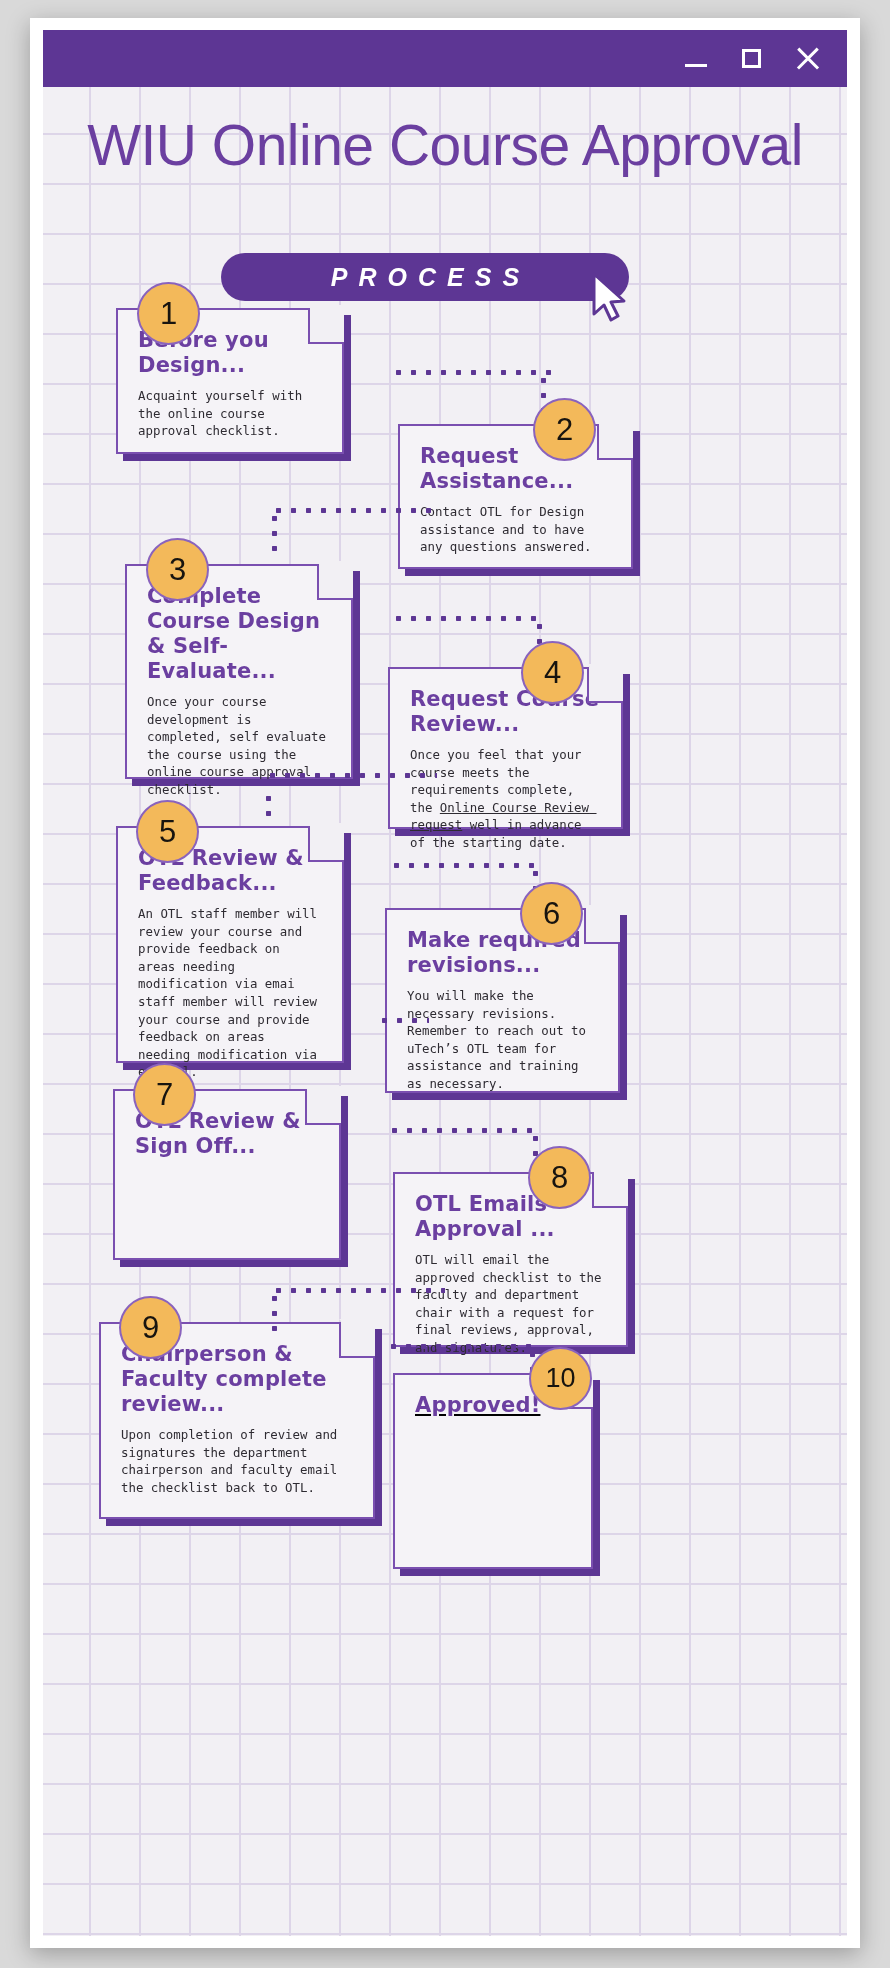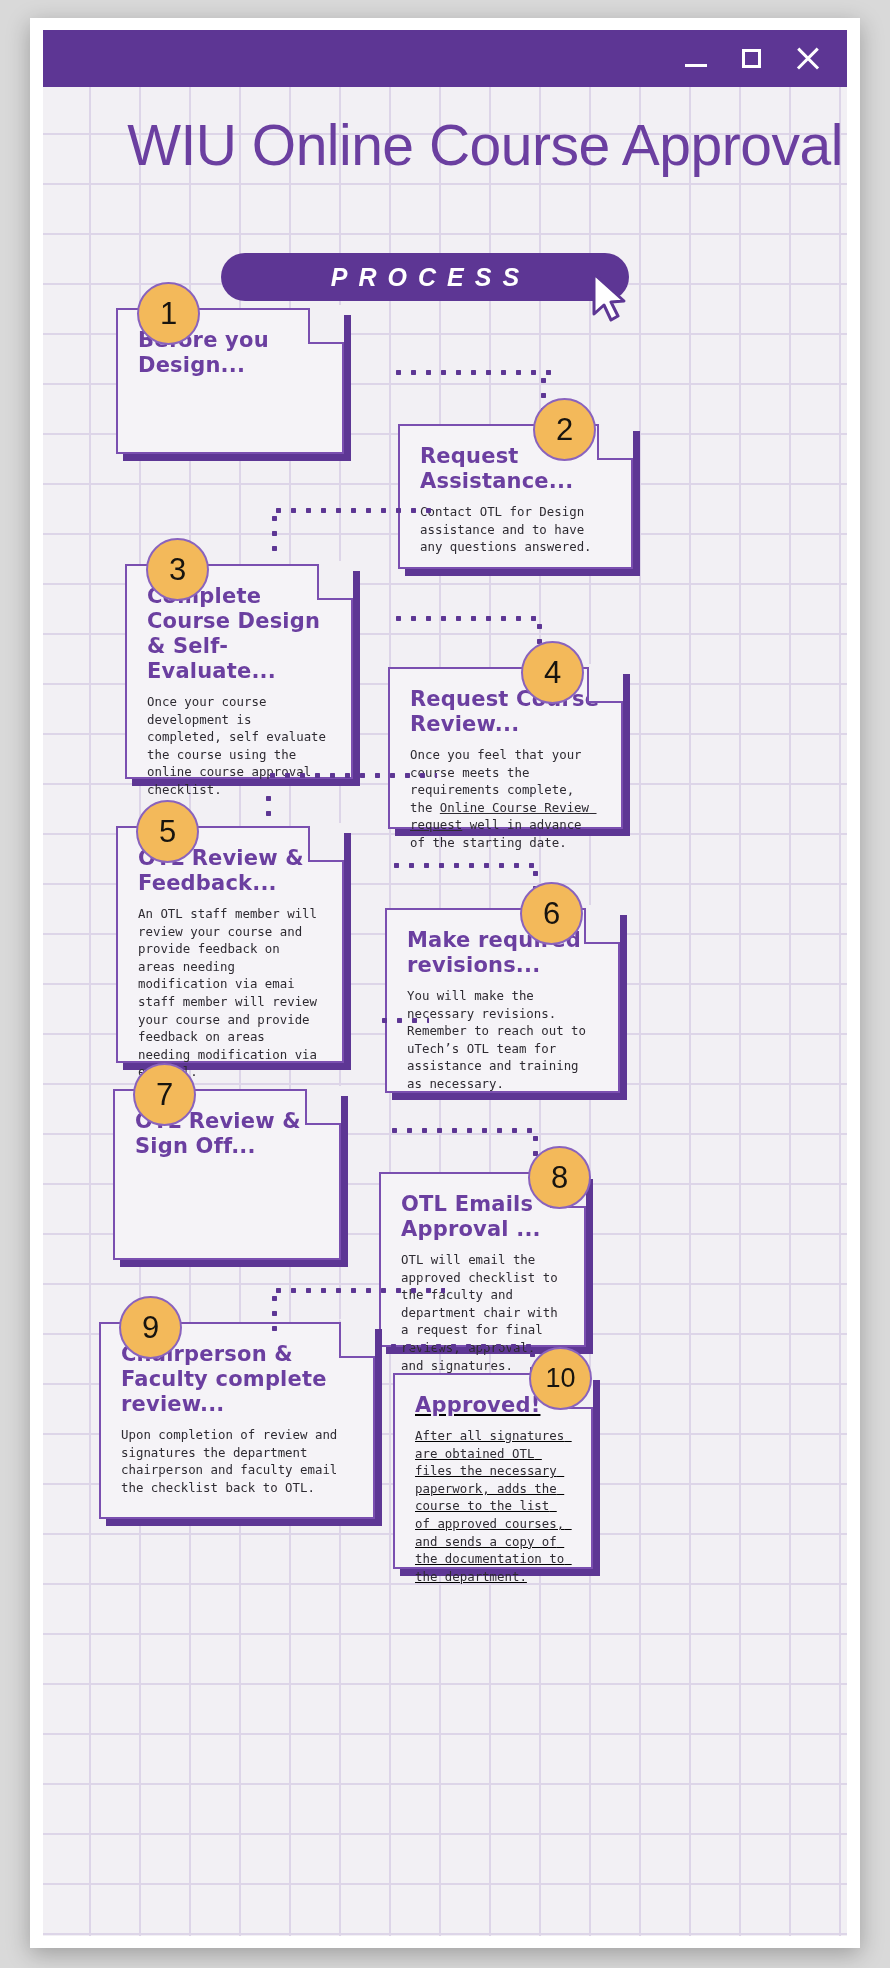--- a/index.html
+++ b/index.html
@@ -61,21 +61,20 @@
   }
 
   
   .head-title{
     position:absolute;left:0;top:28px;width:804px;
     text-align:center;
     color:#6b3fa0;
     font-size:57px;line-height:61px;
     font-weight:400;
     letter-spacing:-0.5px;
-    padding-left:40px;
   }
   .process-pill{
     position:absolute;left:178px;top:166px;
     width:408px;height:48px;
     background:#5d3694;
     border-radius:26px;
     display:flex;align-items:center;justify-content:center;
   }
   .process-pill span{
     color:#ffffff;
@@ -211,20 +210,21 @@
     <div class="dots-h" style="left:328px;top:1256px;width:164px;"></div>
     <div class="dots-v" style="left:486px;top:1260px;height:42px;"></div>
 
     <div class="badge" style="left:94px;top:195px;">
         <span>1</span>
       </div>
     <div class="card" style="left:73px;top:221px;width:228px;height:146px;">
       <div class="fold"></div>
       <div class="card-inner">
         <h3>Before you Design...</h3>
+        <p>Acquaint yourself with the online course approval checklist.</p>
       </div>
     </div>
 
     <div class="badge" style="left:490px;top:311px;">
         <span>2</span>
       </div>
     <div class="card" style="left:355px;top:337px;width:235px;height:145px;">
       <div class="fold"></div>
       <div class="card-inner">
         <h3>Request Assistance...</h3>
@@ -282,21 +282,21 @@
     <div class="card" style="left:70px;top:1002px;width:228px;height:171px;">
       <div class="fold"></div>
       <div class="card-inner">
         <h3>OTL Review &amp; Sign Off...</h3>
       </div>
     </div>
 
     <div class="badge" style="left:485px;top:1059px;">
         <span>8</span>
       </div>
-    <div class="card" style="left:336px;top:1085px;width:207px;height:175px;">
+    <div class="card" style="left:350px;top:1085px;width:235px;height:175px;">
       <div class="fold"></div>
       <div class="card-inner">
         <h3>OTL Emails Approval  ...</h3>
         <p>OTL will email the approved checklist to the faculty and department chair with a request for final reviews, approval, and signatures.</p>
       </div>
     </div>
 
     <div class="badge" style="left:76px;top:1209px;">
         <span>9</span>
       </div>
@@ -308,18 +308,17 @@
       </div>
     </div>
 
     <div class="badge wide" style="left:486px;top:1260px;">
         <span>10</span>
       </div>
     <div class="card" style="left:350px;top:1286px;width:200px;height:196px;text-decoration:underline;">
       <div class="fold"></div>
       <div class="card-inner">
         <h3>Approved!</h3>
-        <p>After all signatures are obtained OTL files the necessary paperwork, adds the course to the list of approved courses, and sends a copy of the documentation to the department.</p>
       </div>
     </div>
 
   </div>
 </div>
 
 </body></html>

